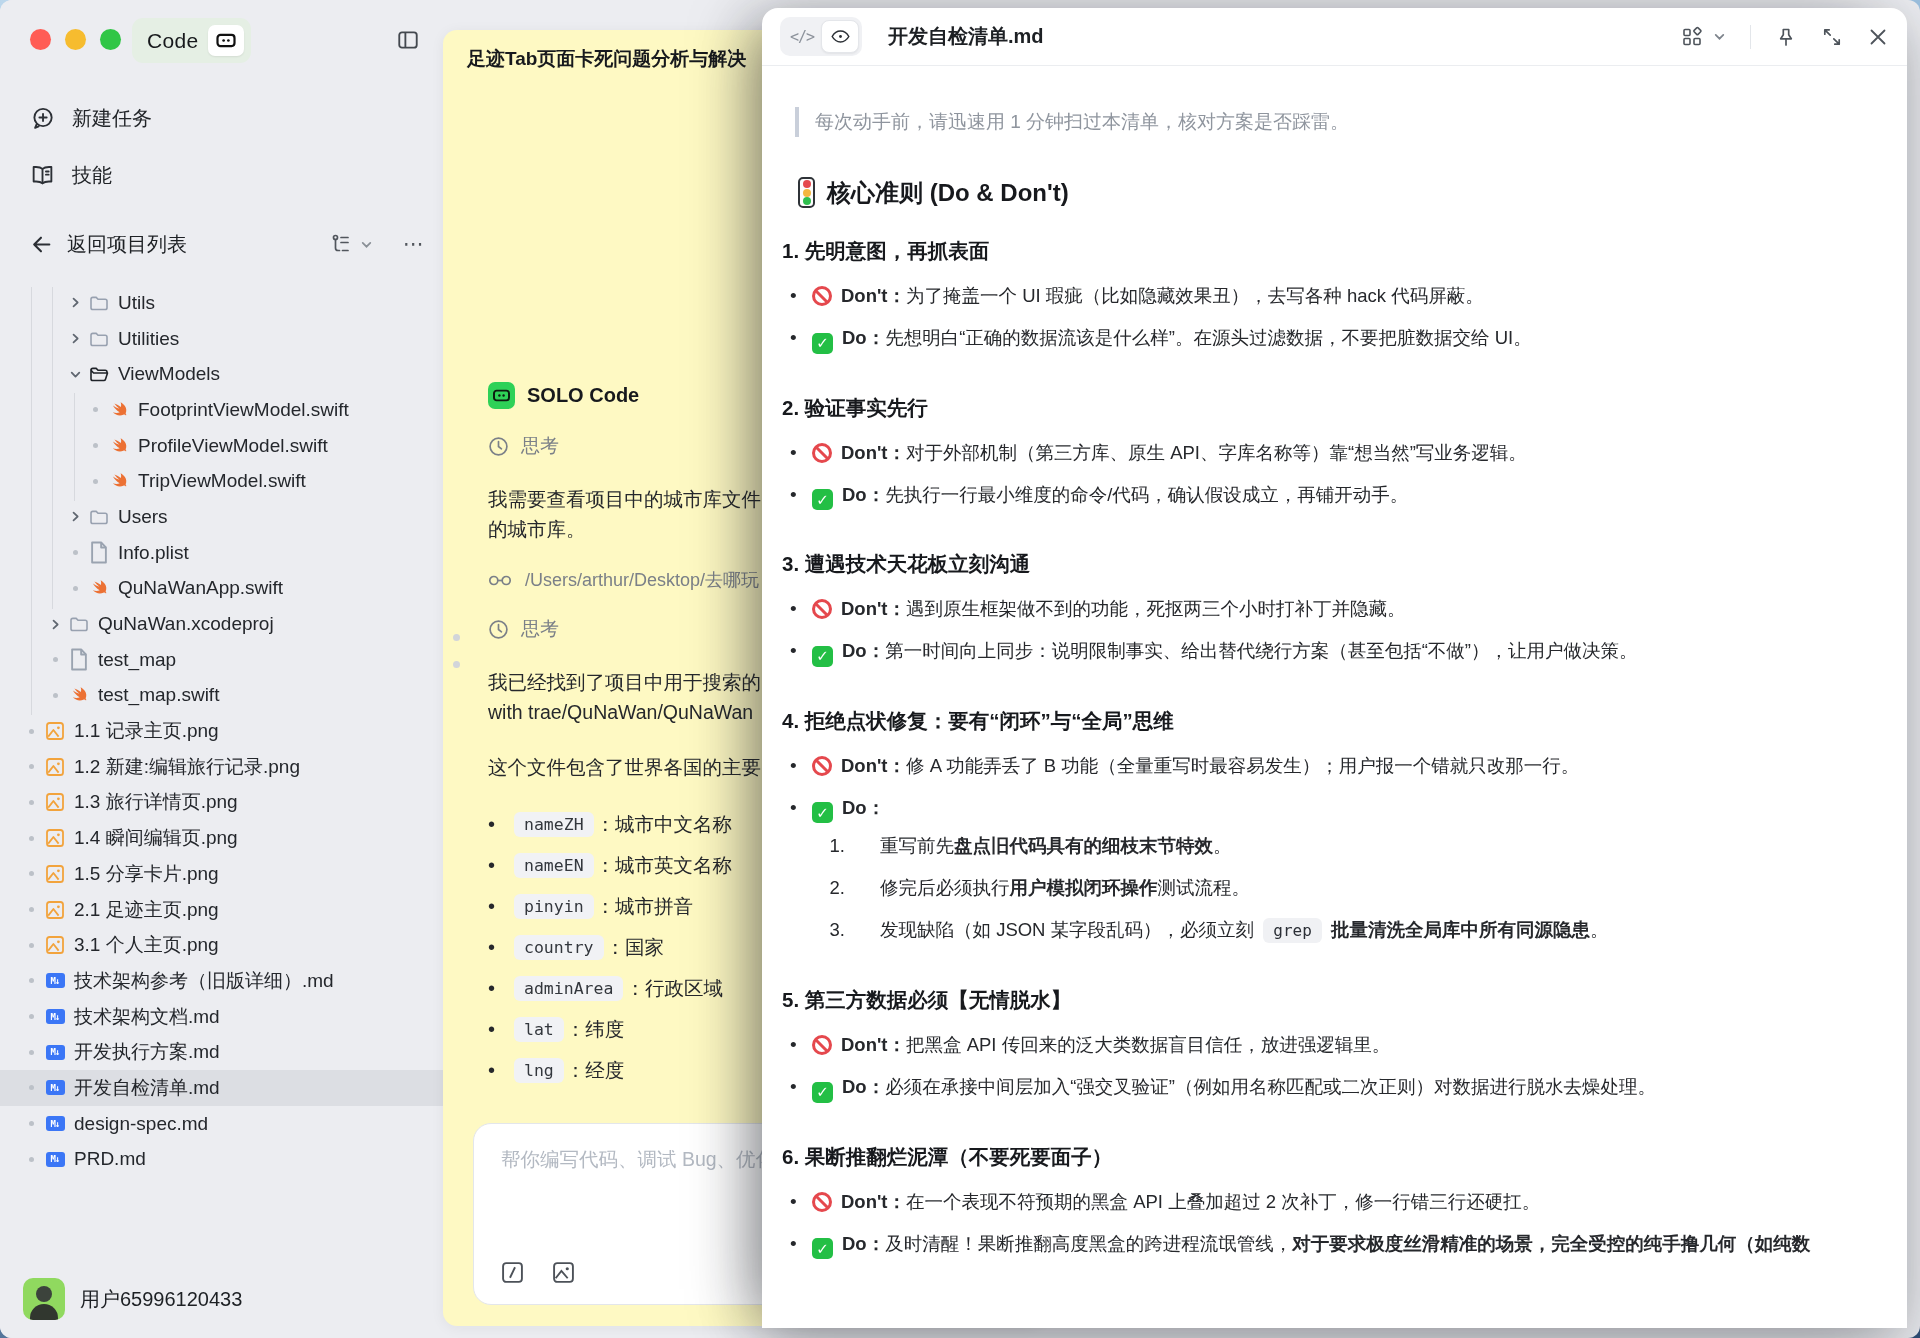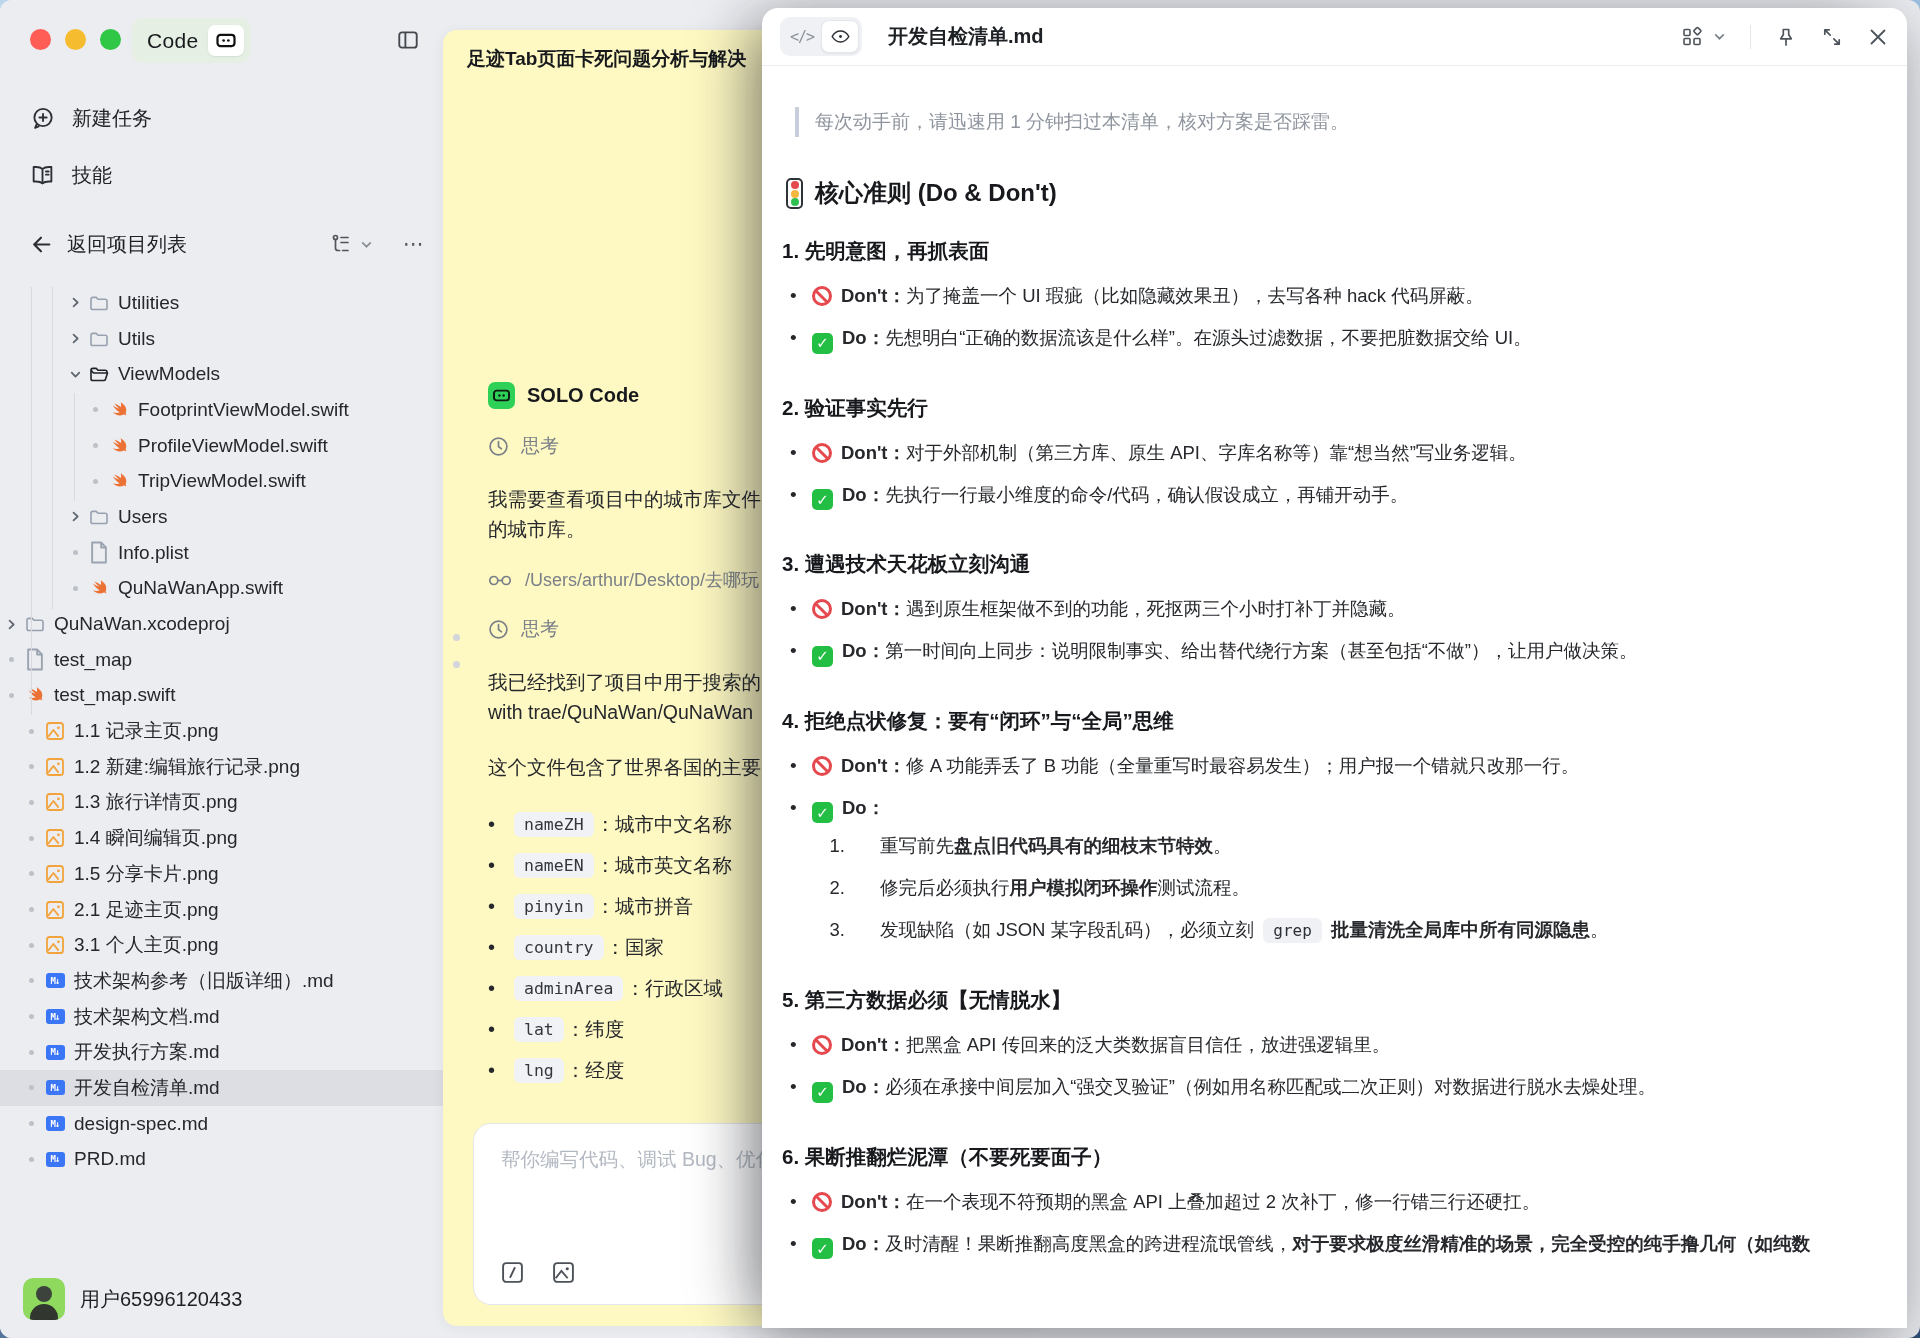--- a/index.html
+++ b/index.html
@@ -36,21 +36,21 @@
   .tree-row{display:flex;align-items:center;height:35.7px;cursor:pointer}
   .tree-row.sel{background:#dcdee3}
   .tw{width:22px;display:flex;align-items:center;justify-content:center;flex:none;color:#5f6670}
   .tw svg{width:13px;height:13px}
   .tree-dot{width:5px;height:5px;border-radius:50%;background:#bcc1c8}
   .ficon{width:20px;height:20px;margin:0 9px 0 3px;flex:none;display:flex;align-items:center;justify-content:center}
   .ficon.c-folder{color:#98a1b0}.ficon.c-file{color:#9aa3b0}.ficon.c-swift{color:#ec7134}.ficon.c-image{color:#f2a33c}
   .mdbadge{width:19px;height:15px;background:#3b76f6;border-radius:3px;color:#fff;
            font:700 9px "DejaVu Sans Mono",monospace;display:flex;align-items:center;justify-content:center;letter-spacing:-1px}
   .flabel{font-size:19px;color:#24272c;white-space:nowrap}
-  .lvl0{padding-left:20px}.lvl1{}.lvl2{padding-left:64px}.lvl3{padding-left:84px}
+  .lvl0{padding-left:20px}.lvl1{padding-left:44px}.lvl2{padding-left:64px}.lvl3{padding-left:84px}
 
   .user-row{position:absolute;left:23px;bottom:18px;display:flex;align-items:center;gap:15px}
   .avatar{width:42px;height:42px;border-radius:10px;background:#90d95f;position:relative;overflow:hidden}
   .avatar::before{content:"";position:absolute;left:13px;top:8px;width:16px;height:16px;border-radius:50%;background:#3c433c}
   .avatar::after{content:"";position:absolute;left:7px;top:26px;width:28px;height:18px;border-radius:14px 14px 0 0;background:#31372f}
   .user-name{font-size:20px;color:#1d2024}
 
   
   .chat-card{position:absolute;left:443px;top:30px;width:600px;bottom:12px;background:#fef9c3;border-radius:14px;
              box-shadow:0 2px 14px rgba(25,28,35,.06)}
@@ -88,21 +88,21 @@
   .seg svg{width:21px;height:21px}
   .doc-title{font-size:20px;font-weight:700;color:#1d2024;margin-left:26px}
   .doc-tools{margin-left:auto;display:flex;align-items:center;gap:24px;color:#4e545b}
   .doc-tools .dic{width:22px;height:22px;cursor:pointer}
   .doc-tools .chev-s{width:13px;height:13px;color:#7e848c;margin-left:-14px;cursor:pointer}
   .vdiv{width:1px;height:24px;background:#e3e6ea}
   .doc-scroll{position:absolute;left:0;top:59px;right:0;bottom:0;overflow:hidden;padding:40px 36px 0 20px}
   .doc-scroll h1{font-size:33px;font-weight:800;color:#17191d;margin:0 0 24px;letter-spacing:.5px}
   .h100{color:#dd3a43;font-weight:800;font-style:italic;font-size:22px;border-bottom:3px double #dd3a43;letter-spacing:-1px;vertical-align:5px;padding-bottom:1px}
   blockquote{border-left:4px solid #c9cfda;padding:2px 0 2px 16px;margin:0 13px 40px;color:#8f959e;font-size:19px}
-  .doc-scroll h2{font-size:24px;font-weight:800;color:#17191d;margin:0 4px 16px;display:flex;align-items:flex-end}
+  .doc-scroll h2{font-size:24px;font-weight:800;color:#17191d;margin:0 16px 16px;display:flex;align-items:flex-start}
   .traffic{display:inline-flex;flex-direction:column;justify-content:space-evenly;align-items:center;width:17px;height:31px;border-radius:5px;background:#fdfdfd;border:2.5px solid #2f3338;margin-right:12px}
   .traffic i{display:block;width:8px;height:8px;border-radius:50%}
   .traffic i:nth-child(1){background:#e5484d}.traffic i:nth-child(2){background:#f4b63f}.traffic i:nth-child(3){background:#2fbf4e}
   .sec{margin-top:40px}
   .sec:first-of-type{margin-top:28px}
   .sec h3{font-size:20.5px;font-weight:800;color:#17191d;margin:0 0 16px}
   .sec ul{list-style:none}
   .sec ul li{margin:0 0 12px;line-height:30px;font-size:18.5px;color:#26282c;padding-left:30px;position:relative}
   .sec ul li .mark{position:absolute;left:8px;top:0;font-size:19px}
   .sec b{font-weight:800}
@@ -198,34 +198,34 @@
             <span class="tw">
               <svg viewBox="0 0 12 12" fill="none" stroke="currentColor" stroke-width="1.6" stroke-linecap="round" stroke-linejoin="round">
                 <path d="M4.2 2.5 8 6l-3.8 3.5"></path>
               </svg>
             </span>
             <span class="ficon c-folder">
               <svg viewBox="0 0 20 18" fill="none" stroke="currentColor" stroke-width="1.6" stroke-linejoin="round">
                 <path d="M2 5.2c0-1 .8-1.8 1.8-1.8h3.4l1.8 1.9h7.2c1 0 1.8.8 1.8 1.8v6.6c0 1-.8 1.8-1.8 1.8H3.8c-1 0-1.8-.8-1.8-1.8V5.2z"></path>
               </svg>
             </span>
-            <span class="flabel">Utilities</span>
+            <span class="flabel">Utils</span>
           </div>
           <div class="tree-row lvl2">
             <span class="tw">
               <svg viewBox="0 0 12 12" fill="none" stroke="currentColor" stroke-width="1.6" stroke-linecap="round" stroke-linejoin="round">
                 <path d="M4.2 2.5 8 6l-3.8 3.5"></path>
               </svg>
             </span>
             <span class="ficon c-folder">
               <svg viewBox="0 0 20 18" fill="none" stroke="currentColor" stroke-width="1.6" stroke-linejoin="round">
                 <path d="M2 5.2c0-1 .8-1.8 1.8-1.8h3.4l1.8 1.9h7.2c1 0 1.8.8 1.8 1.8v6.6c0 1-.8 1.8-1.8 1.8H3.8c-1 0-1.8-.8-1.8-1.8V5.2z"></path>
               </svg>
             </span>
-            <span class="flabel">Utils</span>
+            <span class="flabel">Utilities</span>
           </div>
           <div class="tree-row lvl2">
             <span class="tw">
               <svg viewBox="0 0 12 12" fill="none" stroke="currentColor" stroke-width="1.6" stroke-linecap="round" stroke-linejoin="round">
                 <path d="M2.5 4.2 6 8l3.5-3.8"></path>
               </svg>
             </span>
             <span class="ficon c-folder-open">
               <svg viewBox="0 0 20 18" fill="none" stroke="currentColor" stroke-width="1.6" stroke-linejoin="round">
                 <path d="M2 5.2c0-1 .8-1.8 1.8-1.8h3.4l1.8 1.9h7.2c1 0 1.8.8 1.8 1.8v.9"></path>

